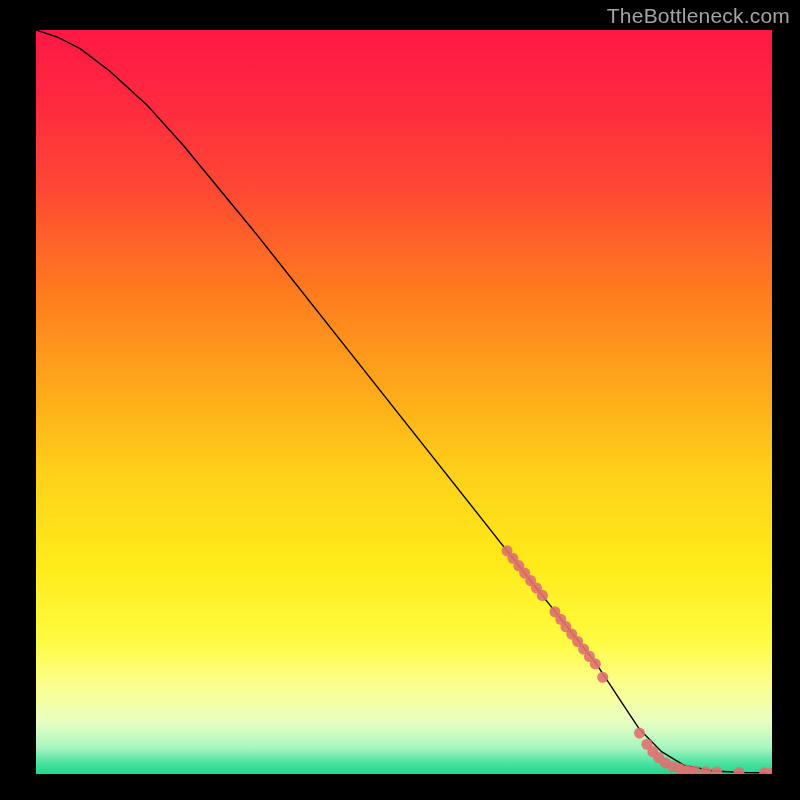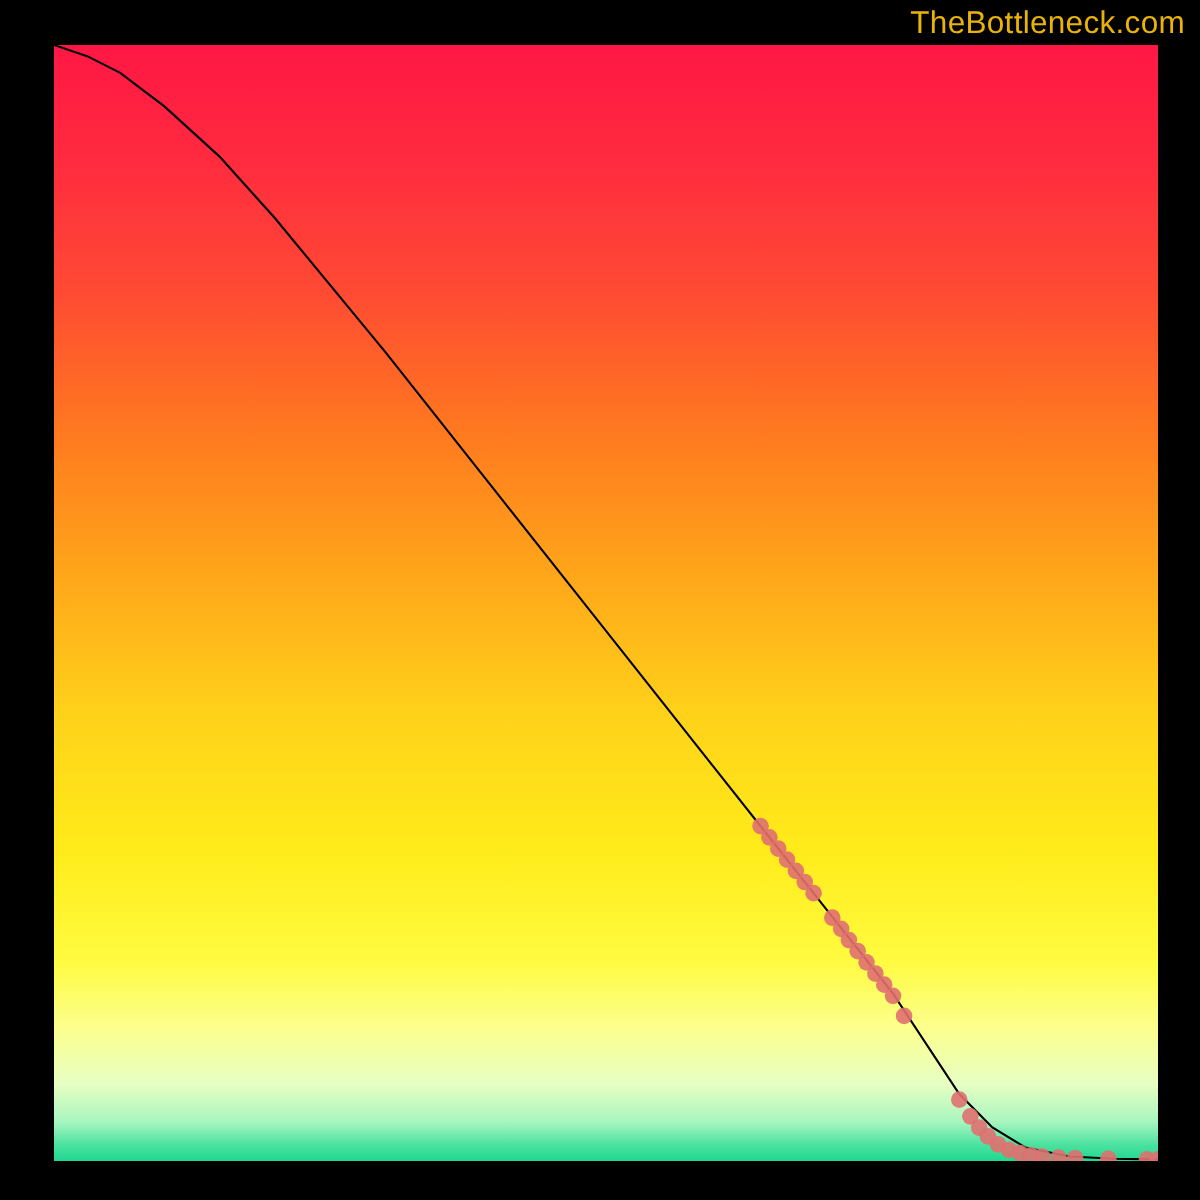--- a/index.html
+++ b/index.html
@@ -14,21 +14,21 @@
   .outer {
     position: relative;
     width: 800px;
     height: 800px;
     background: #000;
   }
   .attribution {
     position: absolute;
     top: 4px;
     right: 10px;
-    color: #eab308;
+    color: #a3a3a3;
     font-size: 21px;
     font-weight: 500;
     letter-spacing: 0.2px;
   }
   .plot-wrap {
     position: absolute;
     left: 36px;
     top: 30px;
     width: 736px;
     height: 744px;

